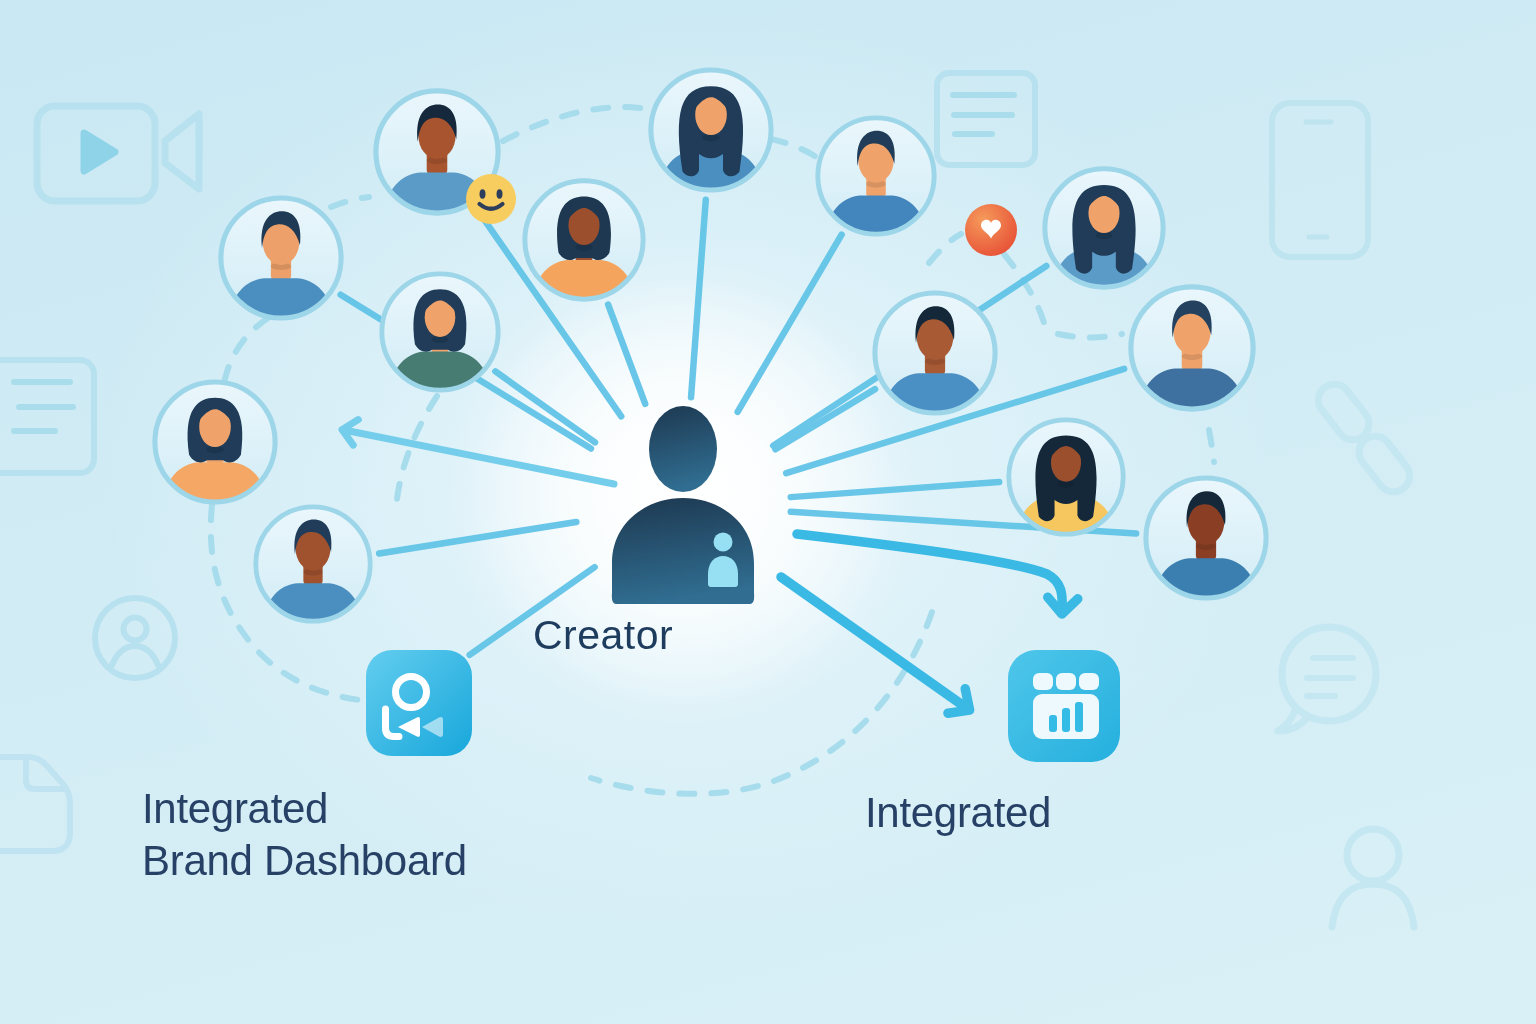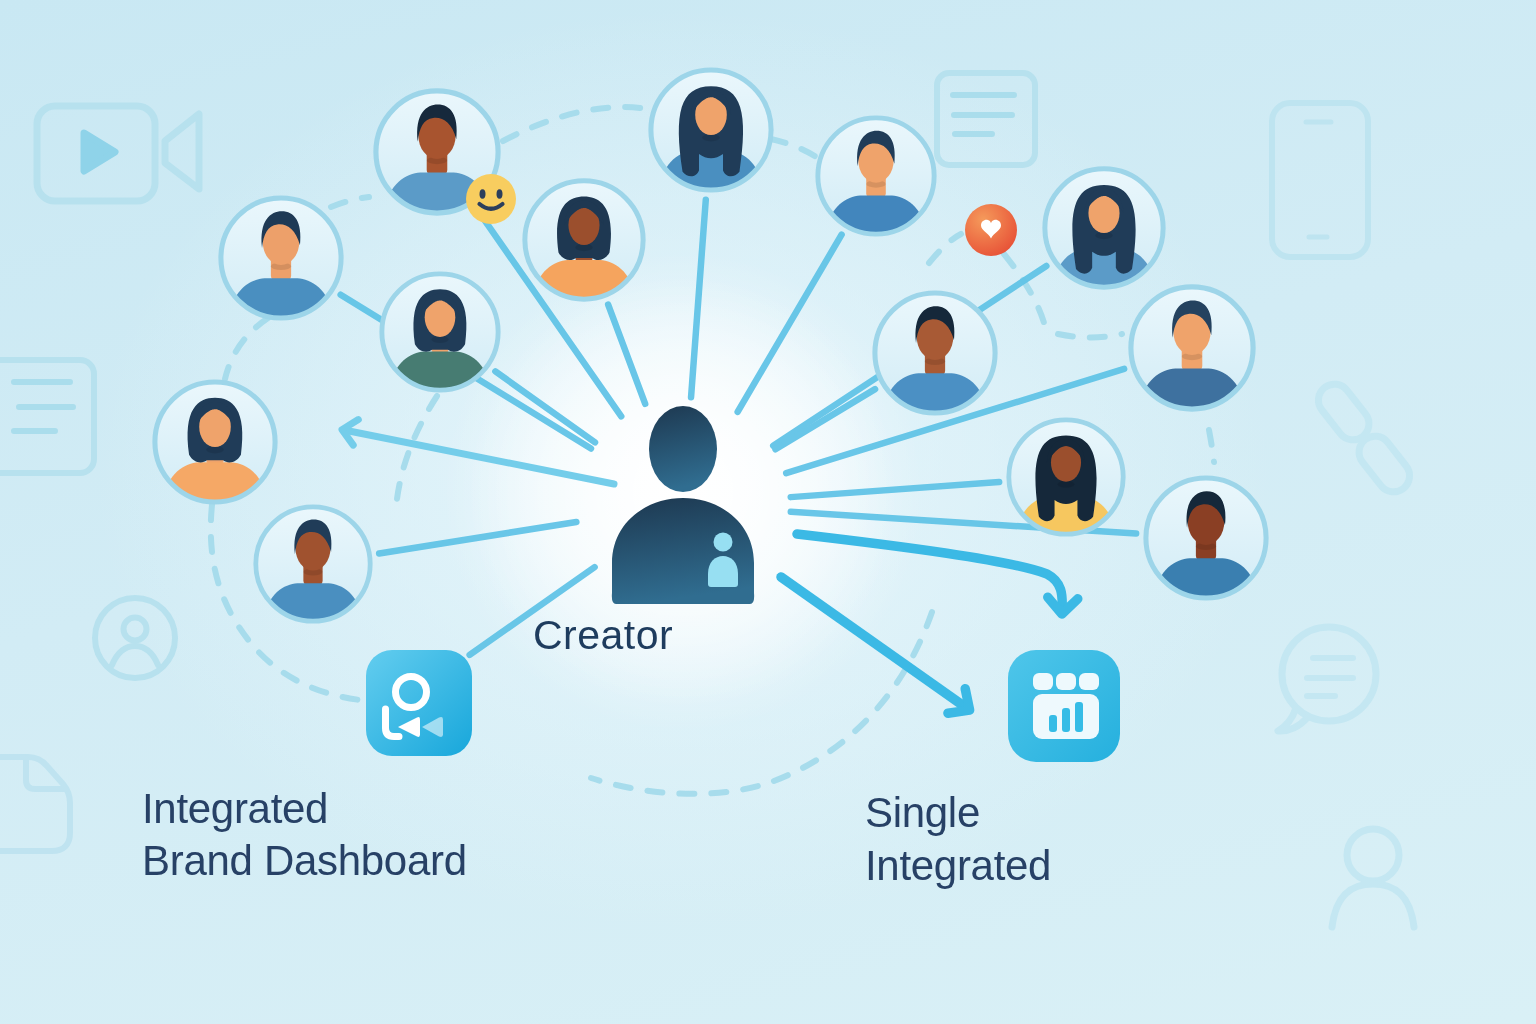--- a/index.html
+++ b/index.html
@@ -359,16 +359,15 @@
         <rect x="-2" y="2" width="8" height="24" rx="3" fill="#35bce6"></rect>
         <rect x="11" y="-4" width="8" height="30" rx="3" fill="#35bce6"></rect>
       </g>
     </svg>
   <div class="label creator-label">Creator</div>
   <div class="label integrated-label">
     <span>Integrated</span>
     <span>Brand Dashboard</span>
   </div>
   <div class="label dashboard-label">
-    <span>Single</span>
     <span>Integrated</span>
   </div>
 </div>
 
 </body></html>

